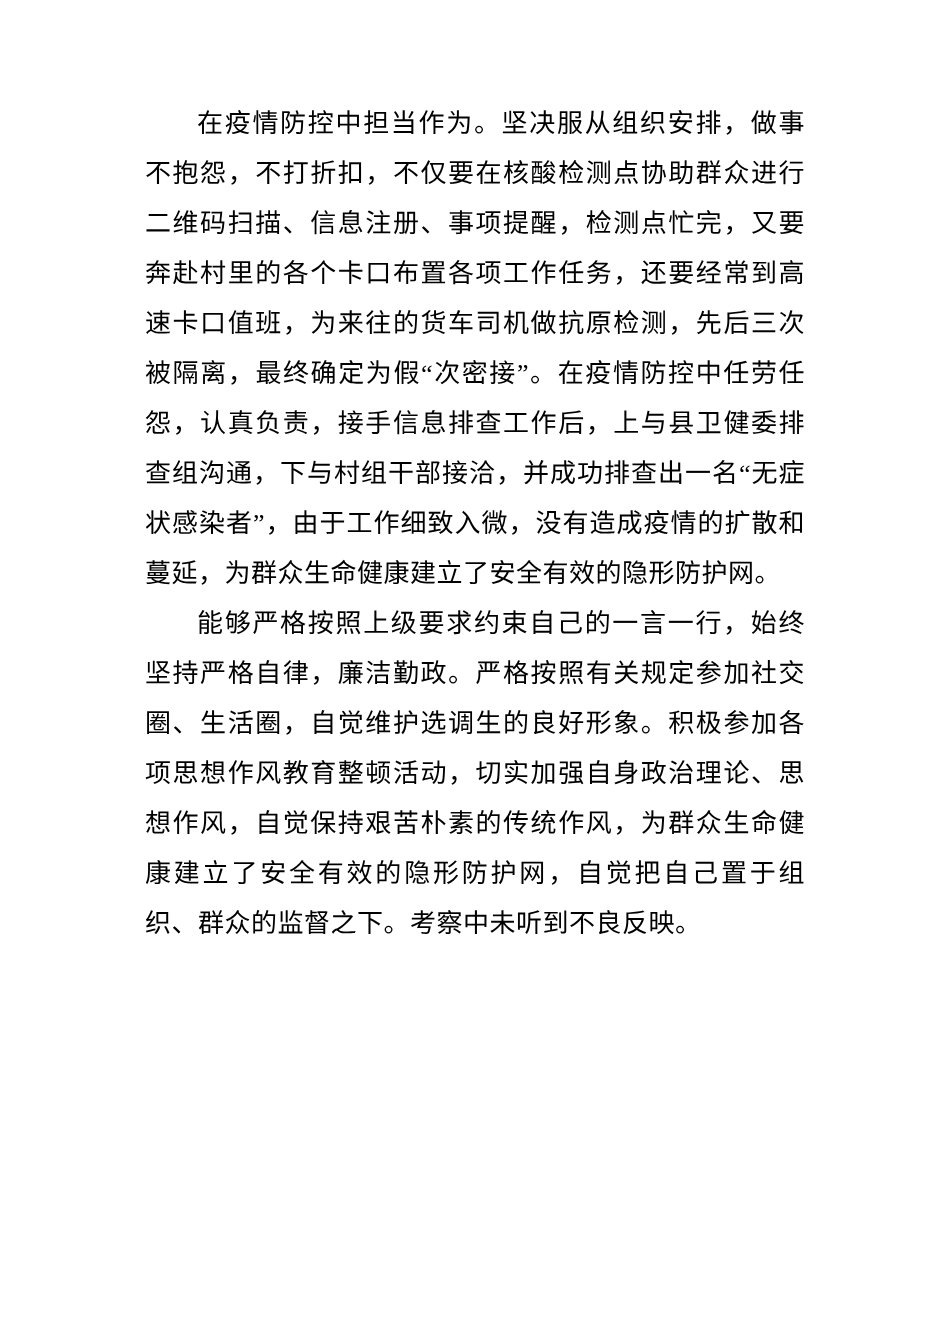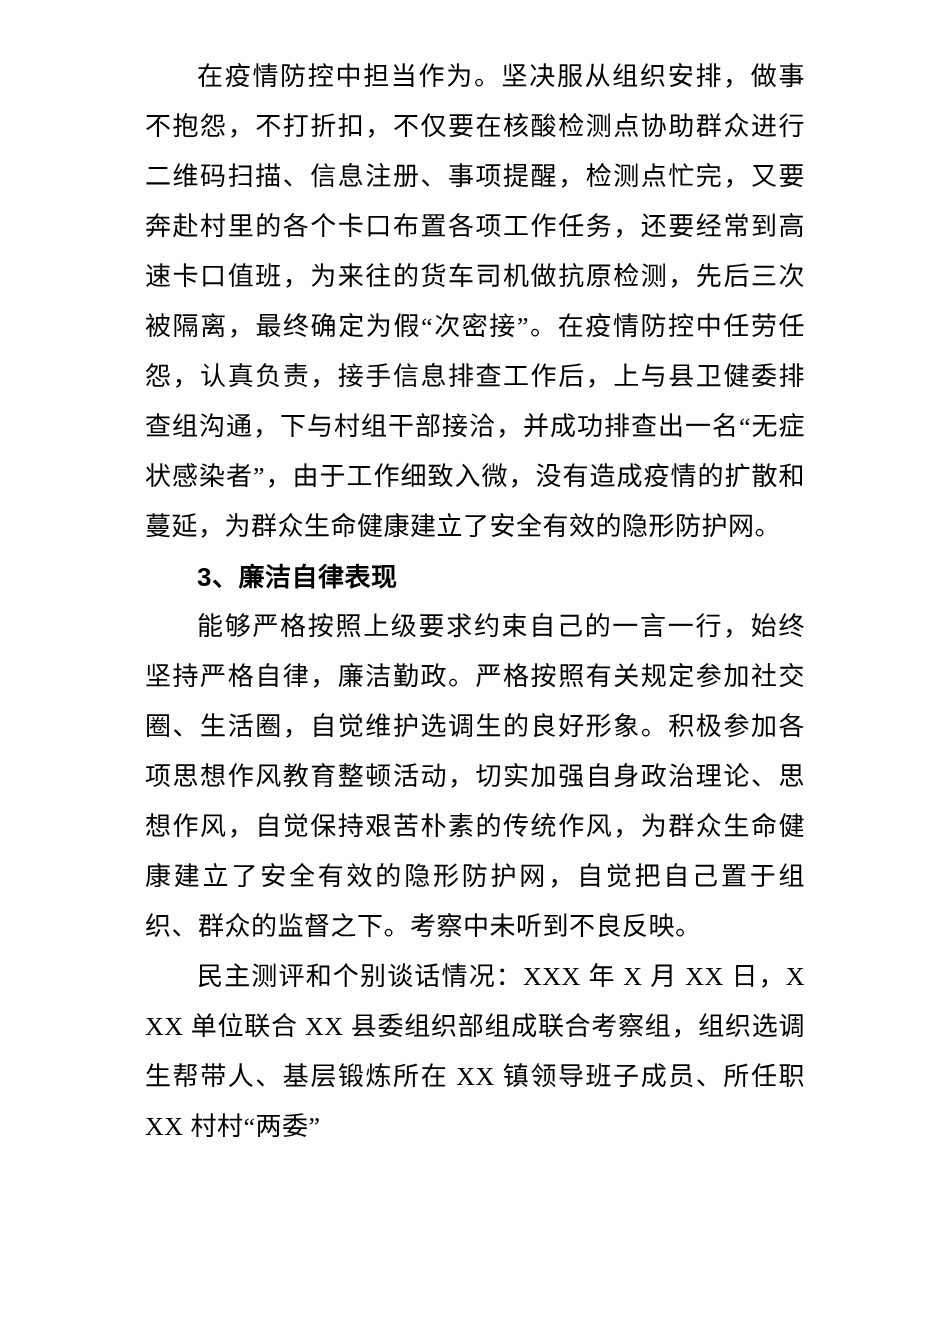--- a/index.html
+++ b/index.html
@@ -9,21 +9,21 @@
   body {
     width: 950px;
     height: 1344px;
     background: #ffffff;
     overflow: hidden;
   }
   .page {
     box-sizing: border-box;
     width: 950px;
     height: 1344px;
-    padding: 52px 145px 0 145px;
+    padding: 99px 145px 0 145px;
     background: #ffffff;
   }
   .doc-body {
     width: 660px;
   }
   p.para {
     margin: 0;
     padding: 0;
     font-family: "Liberation Serif", "DejaVu Serif", serif;
     font-size: 26px;
@@ -40,17 +40,15 @@
     font-weight: 700;
     text-align: left;
   }
 </style>
 </head>
 <body>
 
 <div class="page">
   <div class="doc-body">
     <p class="para">在疫情防控中担当作为。坚决服从组织安排，做事不抱怨，不打折扣，不仅要在核酸检测点协助群众进行二维码扫描、信息注册、事项提醒，检测点忙完，又要奔赴村里的各个卡口布置各项工作任务，还要经常到高速卡口值班，为来往的货车司机做抗原检测，先后三次被隔离，最终确定为假“次密接”。在疫情防控中任劳任怨，认真负责，接手信息排查工作后，上与县卫健委排查组沟通，下与村组干部接洽，并成功排查出一名“无症状感染者”，由于工作细致入微，没有造成疫情的扩散和蔓延，为群众生命健康建立了安全有效的隐形防护网。</p>
-    <p class="para heading">3、廉洁自律表现</p>
     <p class="para">能够严格按照上级要求约束自己的一言一行，始终坚持严格自律，廉洁勤政。严格按照有关规定参加社交圈、生活圈，自觉维护选调生的良好形象。积极参加各项思想作风教育整顿活动，切实加强自身政治理论、思想作风，自觉保持艰苦朴素的传统作风，为群众生命健康建立了安全有效的隐形防护网，自觉把自己置于组织、群众的监督之下。考察中未听到不良反映。</p>
-    <p class="para">民主测评和个别谈话情况：XXX 年 X 月 XX 日，XXX 单位联合 XX 县委组织部组成联合考察组，组织选调生帮带人、基层锻炼所在 XX 镇领导班子成员、所任职 XX 村村“两委”</p>
   </div>
 </div>
 
 </body></html>

